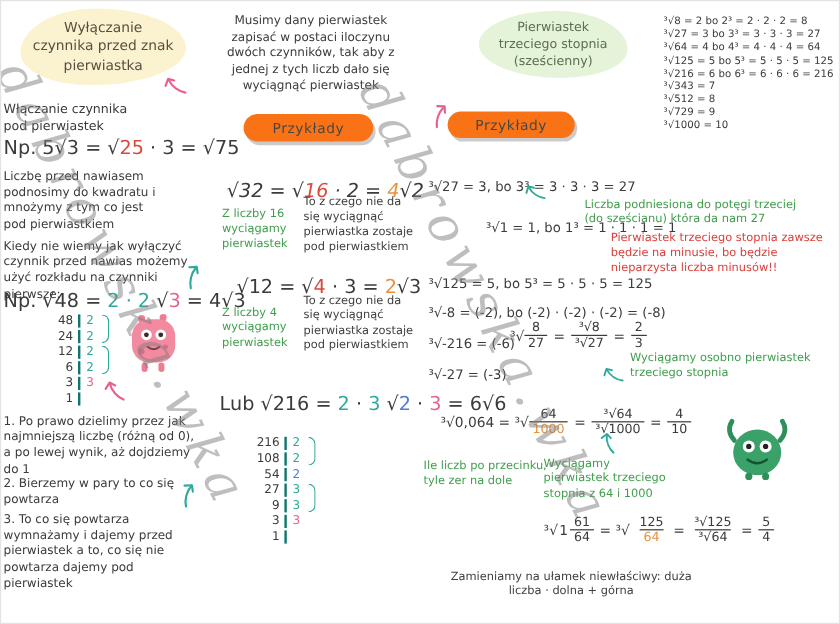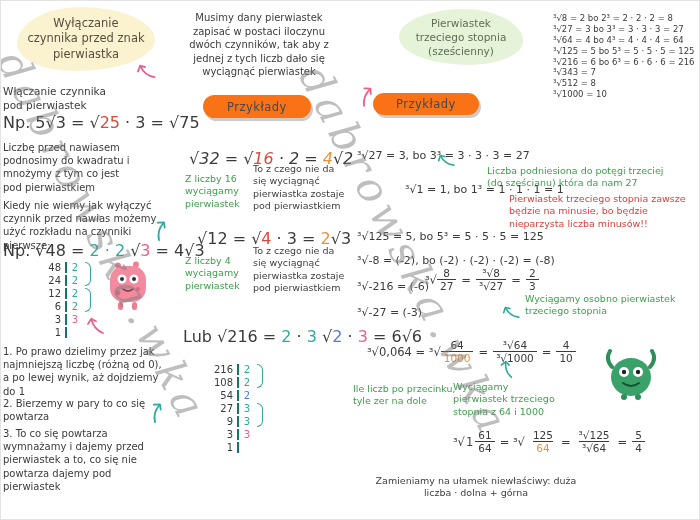--- a/index.html
+++ b/index.html
@@ -202,20 +202,21 @@
   </div>
 
   <div class="abs cube-list" style="left:552px; top:12px; width:146px;">
     <div>³√8 = 2 bo 2³ = 2 · 2 · 2 = 8</div>
     <div>³√27 = 3 bo 3³ = 3 · 3 · 3 = 27</div>
     <div>³√64 = 4 bo 4³ = 4 · 4 · 4 = 64</div>
     <div>³√125 = 5 bo 5³ = 5 · 5 · 5 = 125</div>
     <div>³√216 = 6 bo 6³ = 6 · 6 · 6 = 216</div>
     <div>³√343 = 7</div>
     <div>³√512 = 8</div>
+    <div>³√729 = 9</div>
     <div>³√1000 = 10</div>
   </div>
 
   <svg class="abs arrow" style="left:356px; top:84px; transform:rotate(60deg);" width="20" height="20" viewBox="0 0 20 20">
       <path class="pk" d="M18 18 C13 16 8 11 6.5 4.5"></path>
       <path class="pk" d="M3 9 L6.3 3.8 L11 6.2"></path>
     </svg>
 
   <div class="abs pill" style="left:372px; top:92px; width:106px; height:22px;">
     <span>Przykłady</span>

